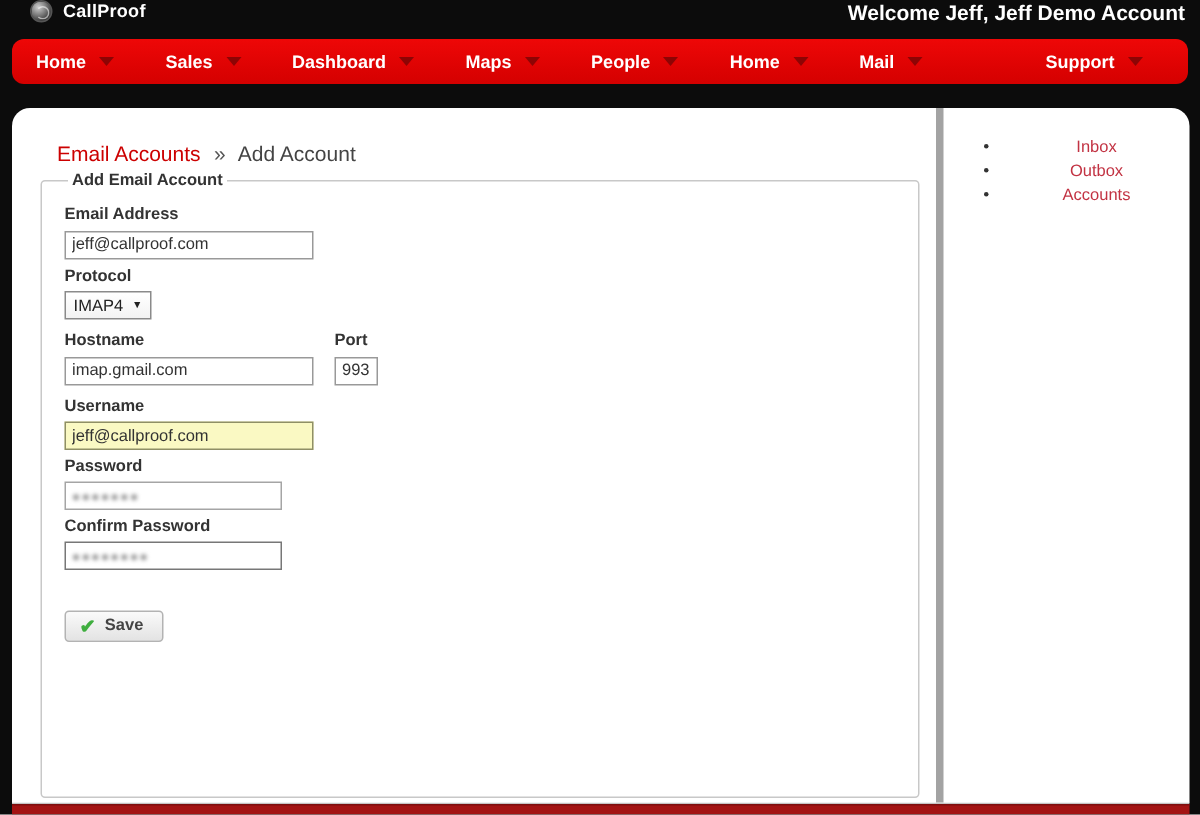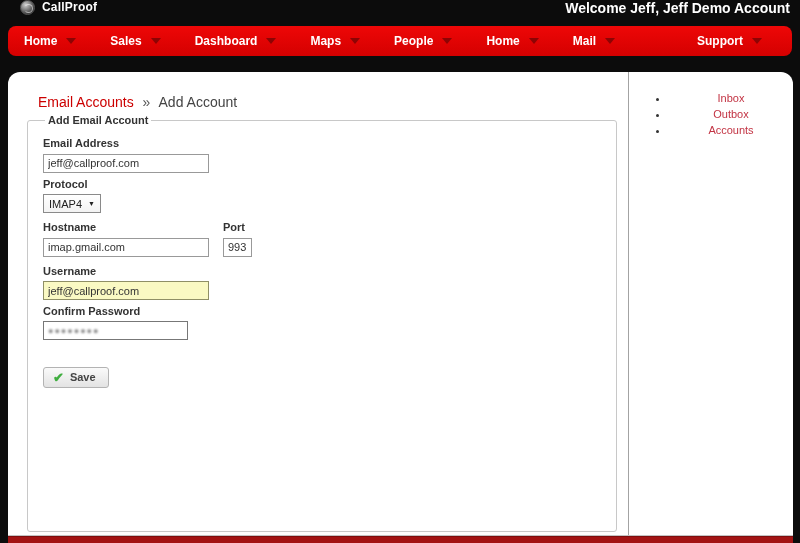--- a/index.html
+++ b/index.html
@@ -72,21 +72,21 @@
   .content {
     position: absolute;
     top: 72px; left: 8px; right: 7px; bottom: 7px;
     background: #fff;
     border-radius: 12px 12px 0 0;
     border-bottom: 1px solid #c4c4c4;
     display: flex;
   }
   .main-col {
     width: 621px;
-    border-right: 1px solid #a3a3a3;
+    border-right: 5px solid #a3a3a3;
     display: flex;
     flex-direction: column;
     padding: 0 0 3px 0;
   }
   .breadcrumb {
     margin: 22px 0 4px 30px;
     font-size: 14px;
     color: #444;
   }
   .breadcrumb a {
@@ -290,20 +290,26 @@
           <label>Port</label>
           <input type="text" class="text-input" style="width: 29px;" value="993">
         </div>
       </div>
 
       <div class="field">
         <label>Username</label>
         <input type="text" class="text-input autofill" value="jeff@callproof.com" style="">
       </div>
 
+      <div class="field">
+        <label>Password</label>
+        <div class="input-box">
+          <span class="masked-dots">●●●●●●●</span>
+        </div>
+      </div>
 
       <div class="field">
         <label>Confirm Password</label>
         <div class="input-box darker">
           <span class="masked-dots">●●●●●●●●</span>
         </div>
       </div>
 
       <button class="save-btn">
         <span class="check-icon">✔</span>

